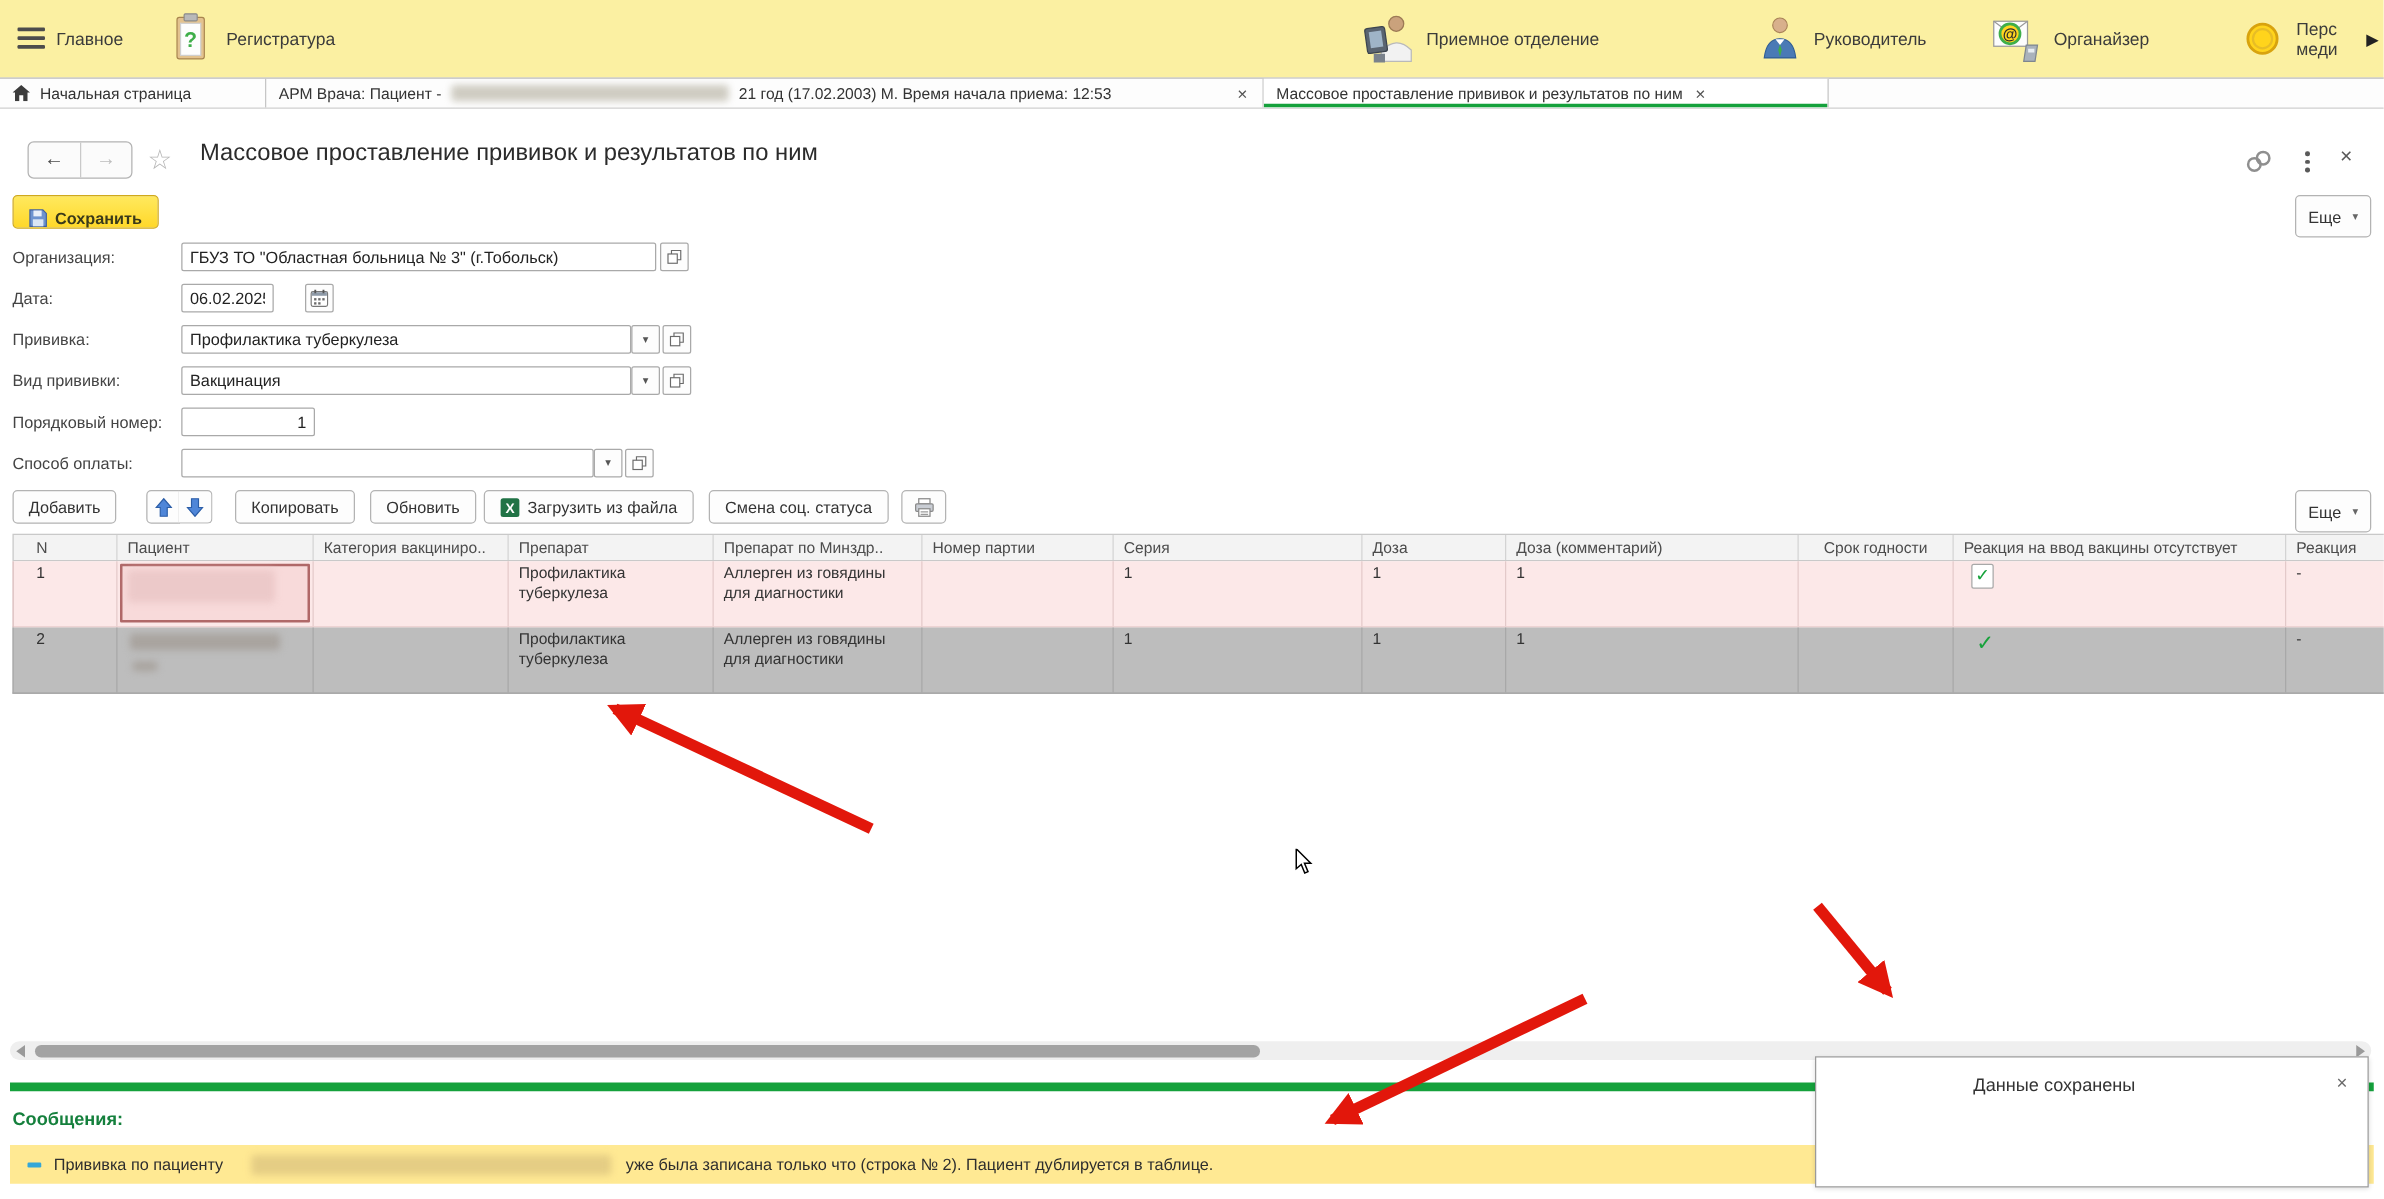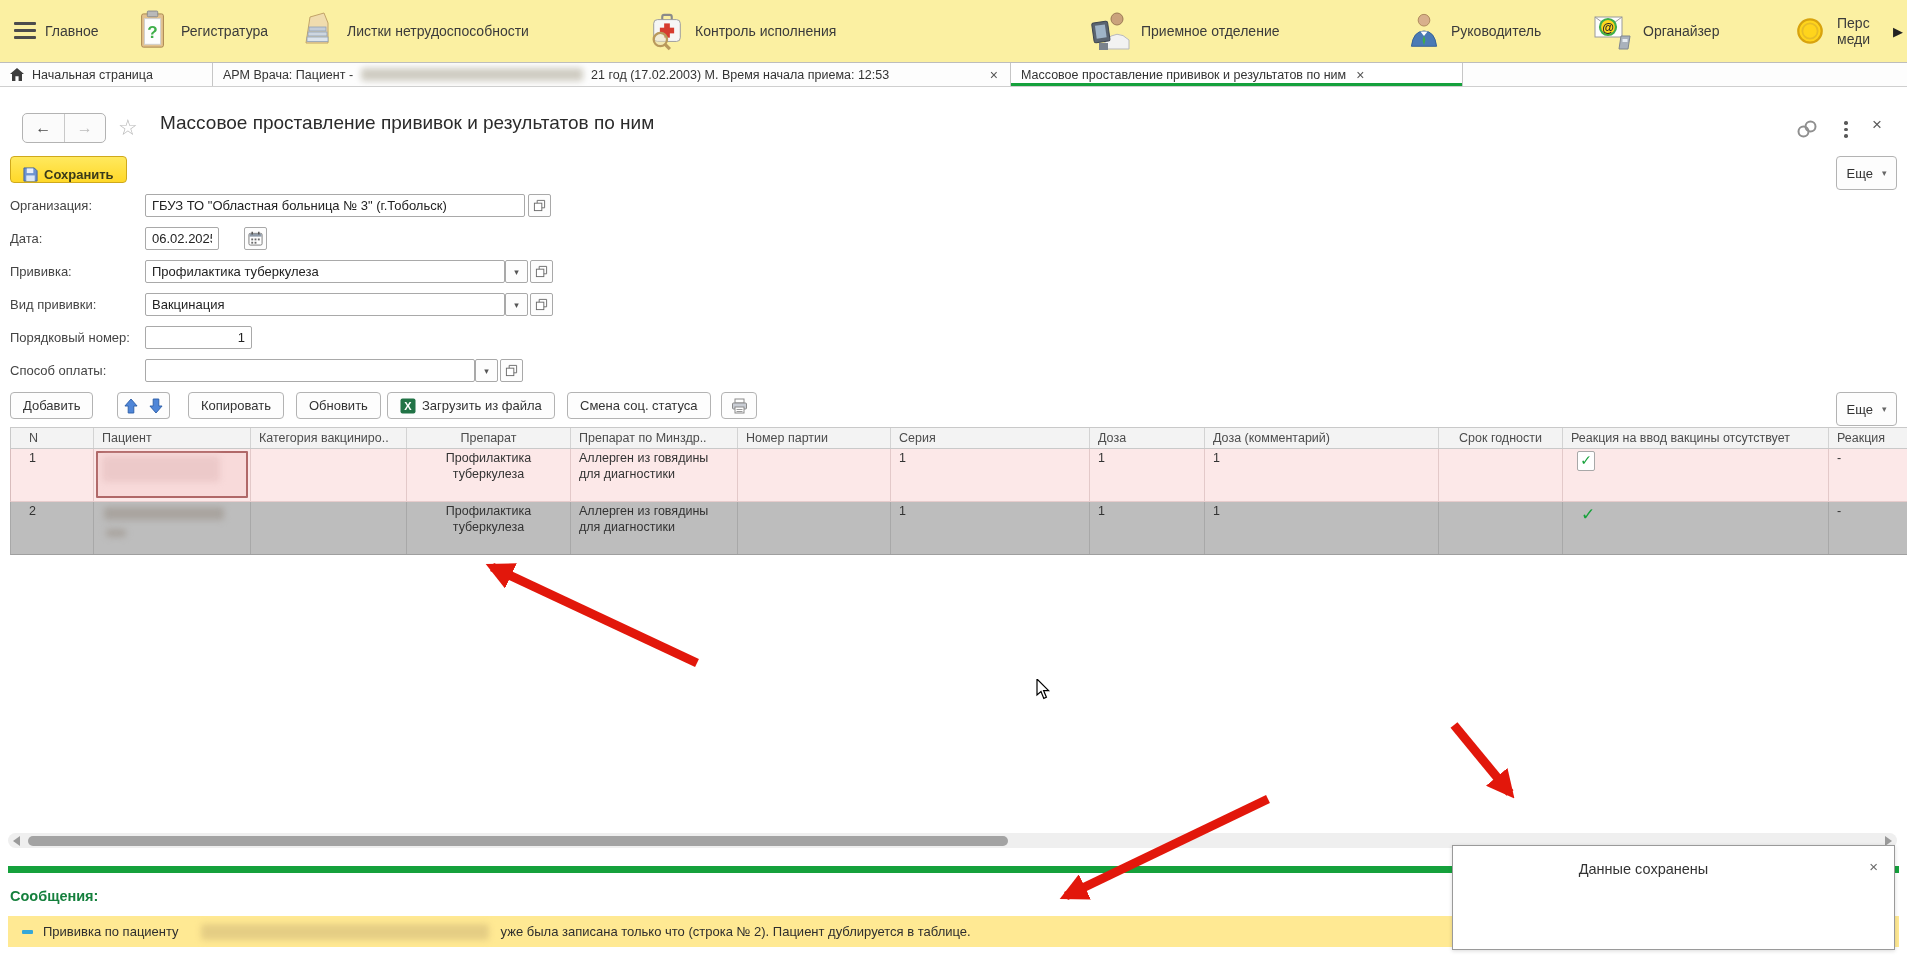--- a/index.html
+++ b/index.html
@@ -62,21 +62,21 @@
   .thead{border:1px solid #c9c9c9;background:#f3f3f3;width:1930px;}
   .thead .th{height:20px;line-height:17px;color:#4c4c4c;white-space:nowrap;}
   .r{width:1930px;border-left:1px solid #d8bcbc;}
   .row1{background:#fce8e8;border-bottom:1px solid #e7cccc;}
   .row2{background:#bdbdbd;border-bottom:1px solid #9f9f9f;border-left-color:#a8a8a8;}
   .row1 .td{border-right-color:#e3c9c9;}
   .row2 .td{border-right-color:#a8a8a8;}
   .td{height:52px;line-height:1.25;color:#333;}
   .c0{width:83px;padding-left:18px;}
   .c1{width:157px;position:relative;}
-  .c2{width:156px;}.c3{width:164px;text-align:center;}.c4{width:167px;}.c5{width:153px;}
+  .c2{width:156px;}.c3{width:164px;}.c4{width:167px;}.c5{width:153px;}
   .c6{width:199px;}.c7{width:115px;}.c8{width:234px;}.c9{width:124px;text-align:center;}
   .c10{width:266px;}.c11{width:112px;}
   .selcell{position:absolute;left:2px;top:2px;right:2px;bottom:3px;border:2px solid #b06868;
            background:#f8dada;border-radius:1px;}
   .cb{display:inline-flex;align-items:center;justify-content:center;width:16px;height:18px;background:#fff;
       border:1px solid #a8a8a8;border-radius:2px;margin-left:6px;cursor:pointer;}
   .greencheck{color:#17a23b;font-weight:bold;font-size:14px;}
   .plaincheck{color:#17a23b;font-weight:bold;font-size:17px;margin-left:10px;}
 
   .blur{filter:blur(3px);border-radius:3px;}
@@ -129,45 +129,21 @@
         <svg width="38" height="44" viewBox="0 0 40 44">
       <rect x="8" y="4" width="23" height="35" rx="2" fill="#e3c28e" stroke="#a8854e"></rect>
       <rect x="11" y="9" width="17" height="27" fill="#fdfdfd" stroke="#cfcfcf"></rect>
       <rect x="14" y="1" width="11" height="6" rx="1" fill="#b9b9b9" stroke="#8a8a8a"></rect>
       <text x="19.5" y="29" font-size="18" font-weight="bold" fill="#3fae49" text-anchor="middle">?</text>
     </svg>
       </span>
     <span class="lbl">Регистратура</span>
   </div>
 
-  <div class="tb-item" style="left:298px">
-    <span>
-        <svg width="40" height="44" viewBox="0 0 40 44">
-      <path d="M8 34 L12 8 L26 4 L30 14 L30 34 Z" fill="#f0dcae" stroke="#c2a368"></path>
-      <rect x="11" y="18" width="17" height="4" fill="#c3ccd8" stroke="#8fa0b5" stroke-width="0.8"></rect>
-      <rect x="10" y="23" width="19" height="4" fill="#cdd6e0" stroke="#8fa0b5" stroke-width="0.8"></rect>
-      <rect x="9" y="28" width="21" height="4.5" fill="#dce4ec" stroke="#8fa0b5" stroke-width="0.8"></rect>
-    </svg>
-      </span>
-    <span class="lbl">Листки нетрудоспособности</span>
-  </div>
-
-  <div class="tb-item" style="left:648px">
-    <span>
-        <svg width="38" height="44" viewBox="0 0 40 44">
-      <path d="M15 11 v-4 a2 2 0 0 1 2 -2 h6 a2 2 0 0 1 2 2 v4" fill="none" stroke="#8a8a8a" stroke-width="2.2"></path>
-      <rect x="6" y="10" width="28" height="23" rx="4" fill="#f6f6f6" stroke="#9a9a9a"></rect>
-      <rect x="17" y="14" width="6" height="15" fill="#d63b2f"></rect>
-      <rect x="12.5" y="18.5" width="15" height="6" fill="#d63b2f"></rect>
-      <circle cx="13" cy="31" r="7" fill="rgba(235,225,190,0.55)" stroke="#b9995c" stroke-width="2.4"></circle>
-      <line x1="18" y1="36" x2="23" y2="41" stroke="#b9995c" stroke-width="3.4"></line>
-    </svg>
-      </span>
-    <span class="lbl">Контроль исполнения</span>
-  </div>
+
 
 
   <div class="tb-item" style="left:1090px">
     <span>
         <svg width="42" height="44" viewBox="0 0 42 44">
       <circle cx="27" cy="10" r="6" fill="#caa27c" stroke="#9c7a55"></circle>
       <path d="M15 32 q12 -13 24 -1 v9 h-24 z" fill="#f2f2f2" stroke="#b9b9b9"></path>
       <g transform="rotate(-8 11 24)">
         <rect x="3" y="13" width="16" height="20" rx="2" fill="#5a6470" stroke="#3c444e"></rect>
         <rect x="6" y="16" width="10" height="13" fill="#9fb4c7"></rect>

